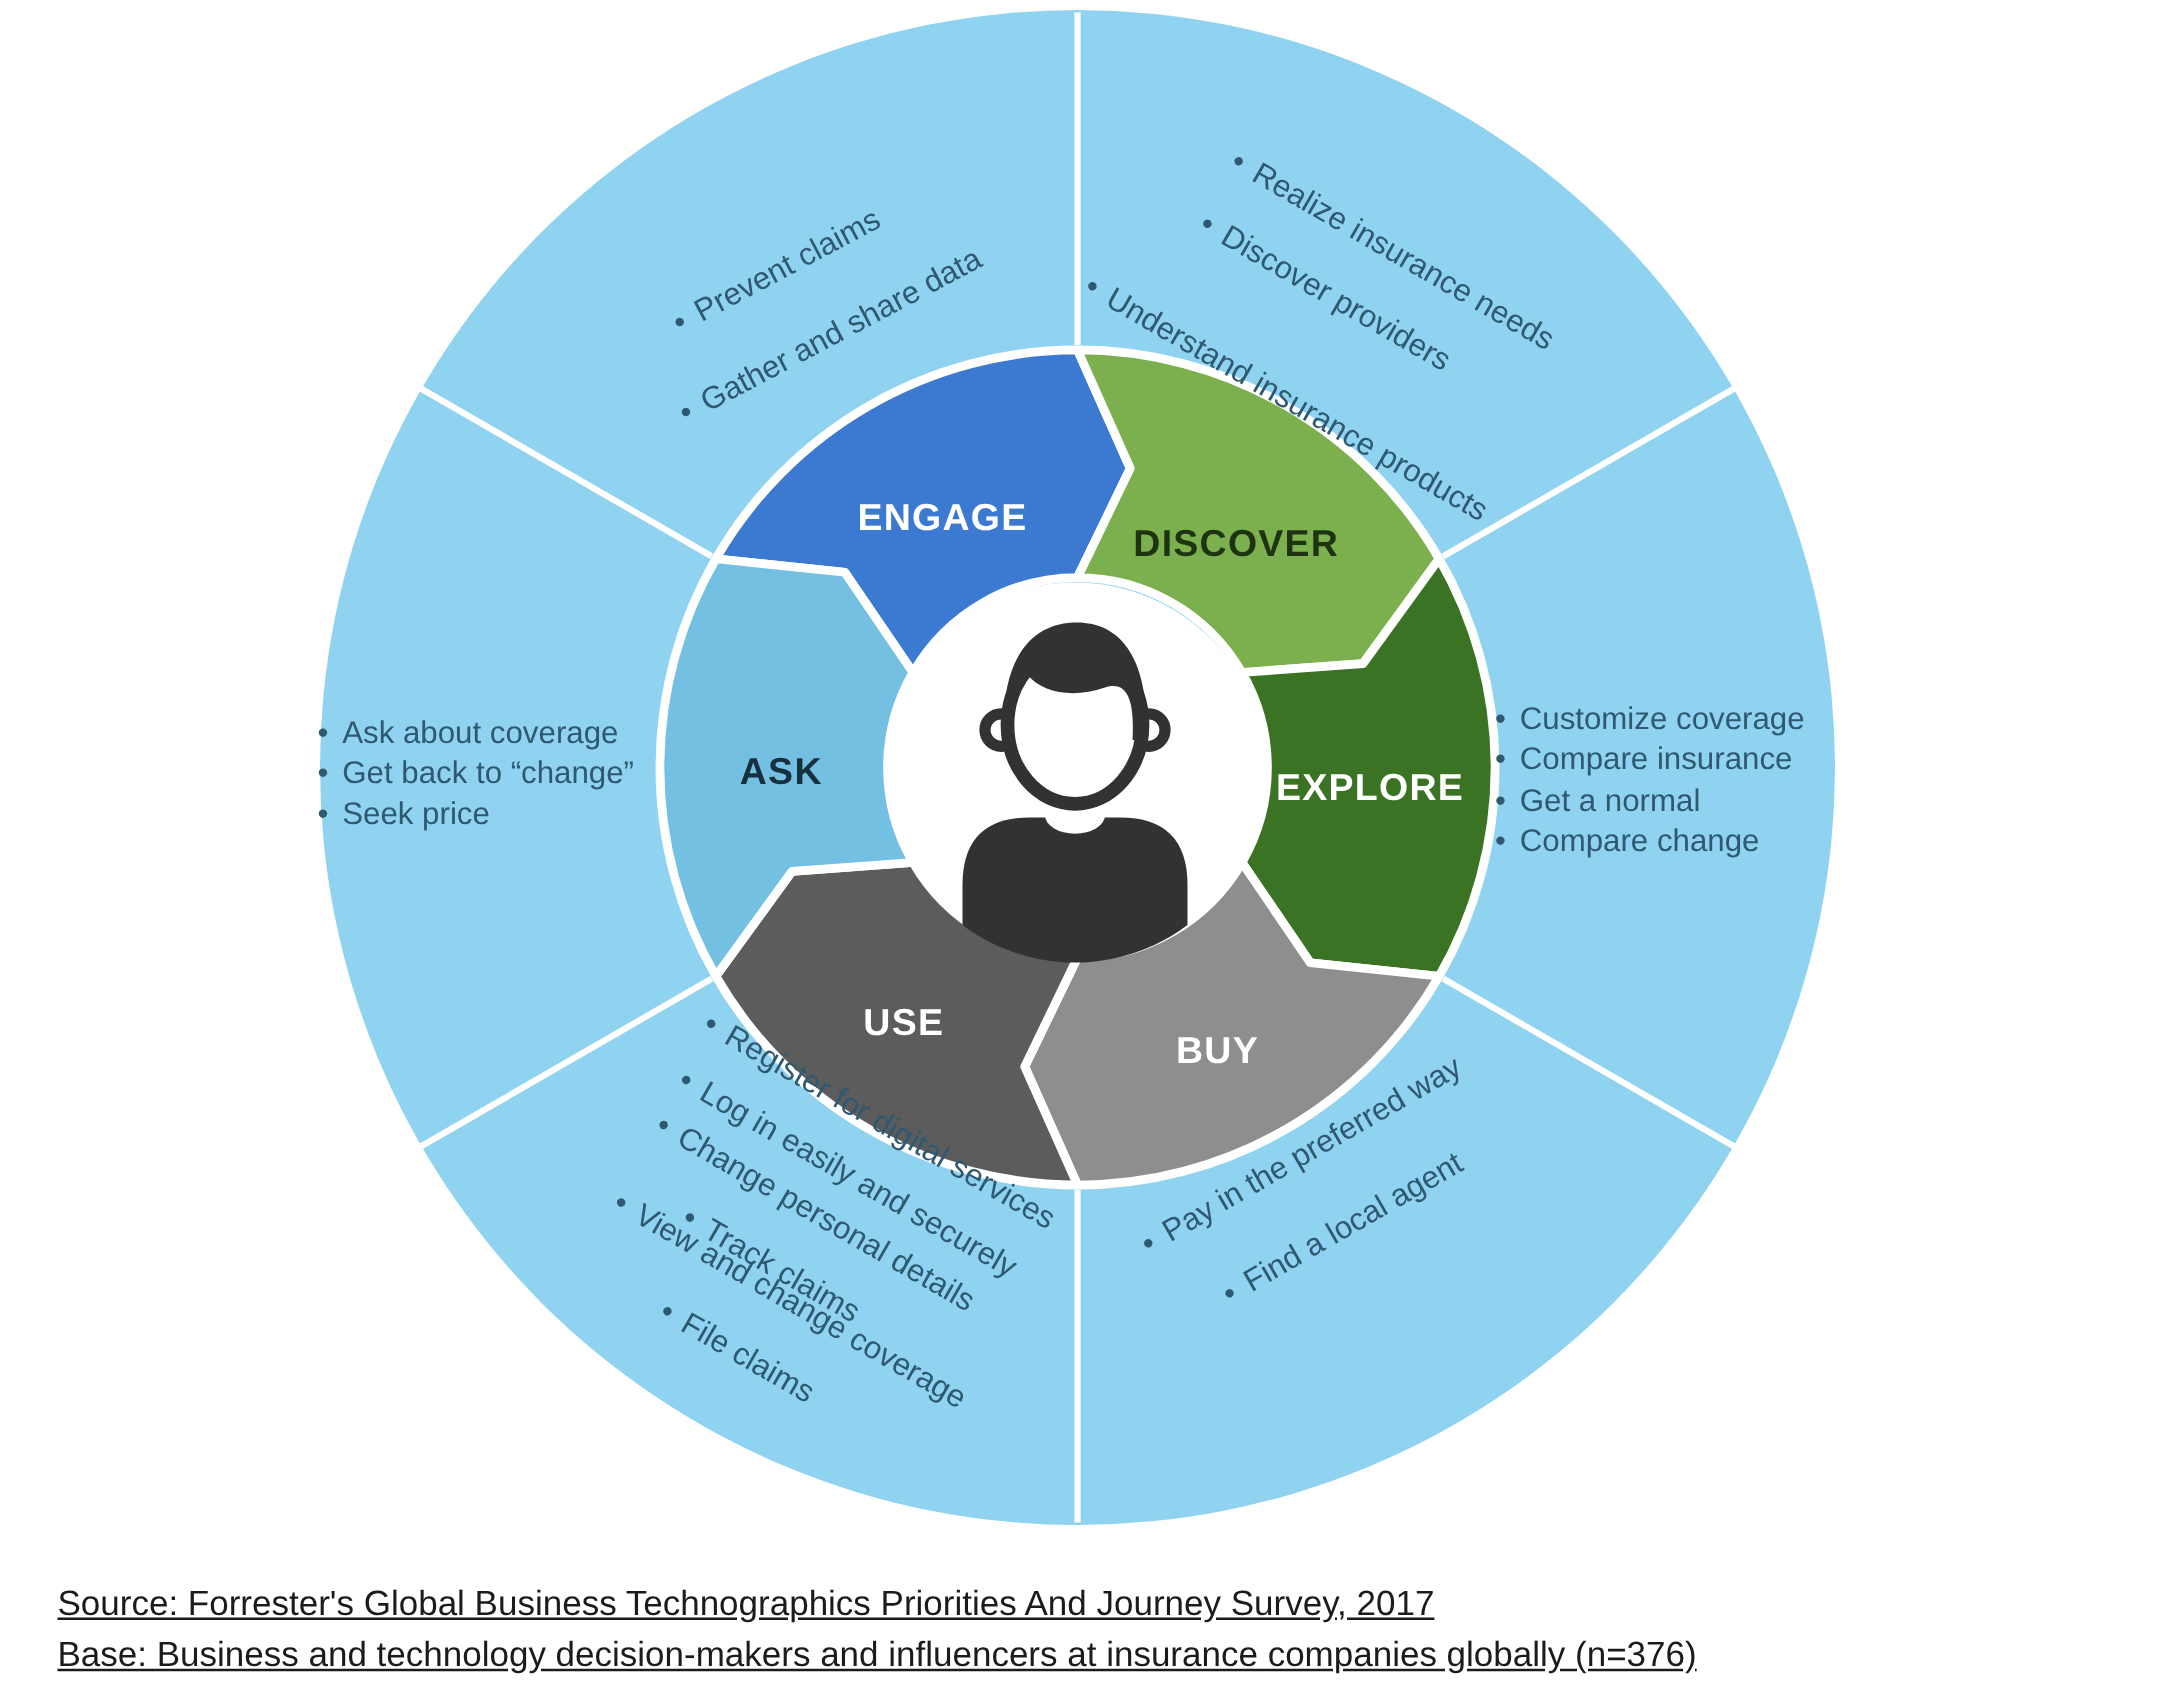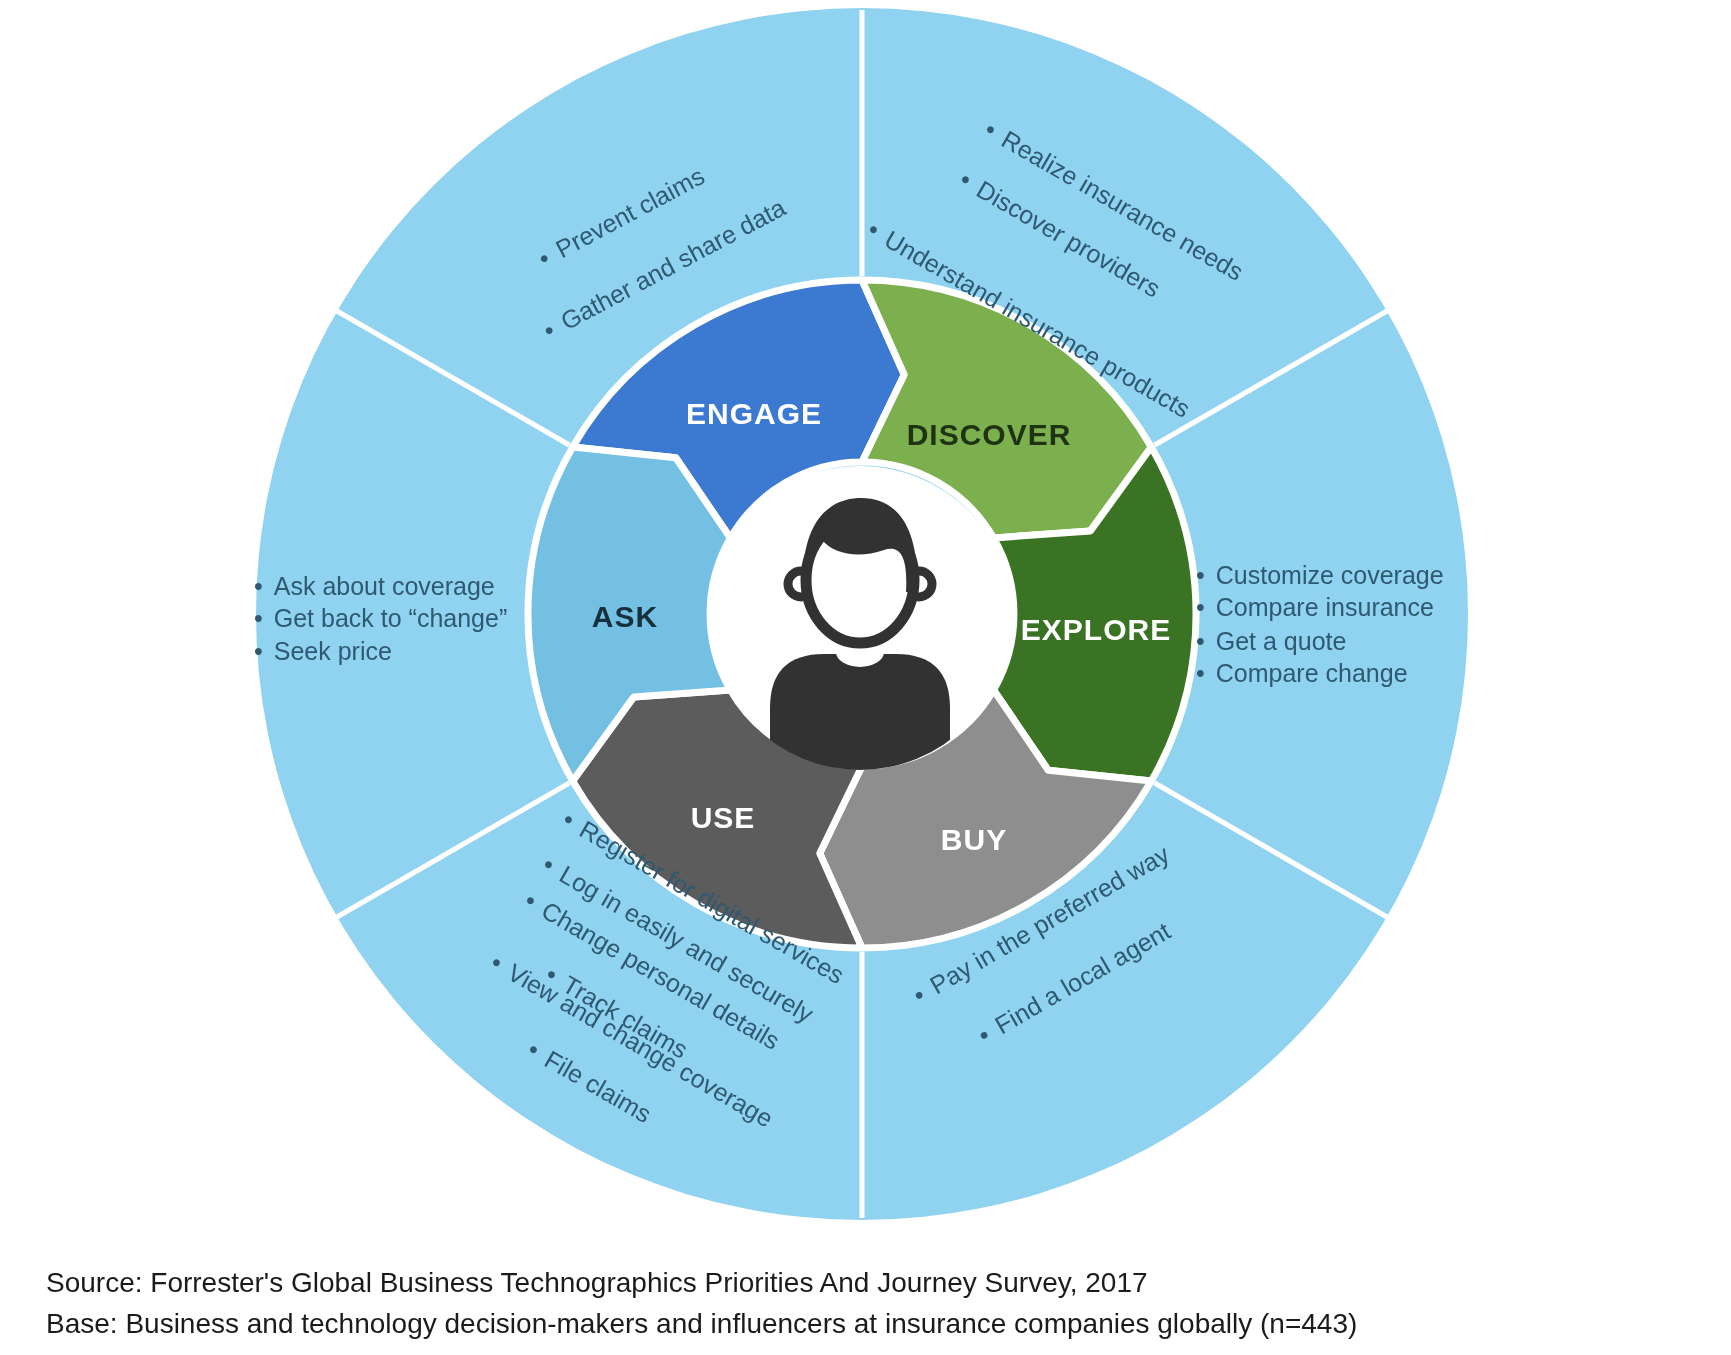--- a/index.html
+++ b/index.html
@@ -25,21 +25,21 @@
   .rot-neg30{transform:rotate(-30deg);transform-origin:0 50%;}
   .rot-pos30{transform:rotate(30deg);transform-origin:0 50%;}
   .seg-label{
     font-weight:bold;
     font-size:30px;
     letter-spacing:1px;
     text-anchor:middle;
   }
   .source-block{
     position:absolute;left:46px;top:1262px;
-    font-size:28px;line-height:41px;color:#1b1b1b;
+    font-size:28px;line-height:41px;color:#1b1b1b;text-decoration:underline;
   }
 </style>
 </head>
 <body>
 
 <div class="stage">
 
   <svg width="1731" height="1355" viewBox="0 0 1731 1355">
 
     <circle cx="862" cy="614" r="606" fill="#90d3f0"></circle>
@@ -114,21 +114,21 @@
   <div class="note" style="left:1196px;top:561px;">
     <span class="dot">•</span>
       <span>Customize coverage</span>
   </div>
   <div class="note" style="left:1196px;top:593px;">
     <span class="dot">•</span>
       <span>Compare insurance</span>
   </div>
   <div class="note" style="left:1196px;top:627px;">
     <span class="dot">•</span>
-      <span>Get a quote</span>
+      <span>Get a normal</span>
   </div>
   <div class="note" style="left:1196px;top:659px;">
     <span class="dot">•</span>
       <span>Compare change</span>
   </div>
 
   <div class="note rot-neg30" style="left:915px;top:983px;">
     <span class="dot">•</span>
       <span>Pay in the preferred way</span>
   </div>
@@ -170,16 +170,16 @@
     <span class="dot">•</span>
       <span>Get back to “change”</span>
   </div>
   <div class="note" style="left:254px;top:637px;">
     <span class="dot">•</span>
       <span>Seek price</span>
   </div>
 
   <div class="source-block">
     <div>Source:  Forrester's Global Business Technographics Priorities And Journey Survey, 2017</div>
-    <div>Base: Business and technology decision-makers and influencers at insurance companies globally (n=443)</div>
+    <div>Base: Business and technology decision-makers and influencers at insurance companies globally (n=376)</div>
   </div>
 
 </div>
 
 </body></html>

